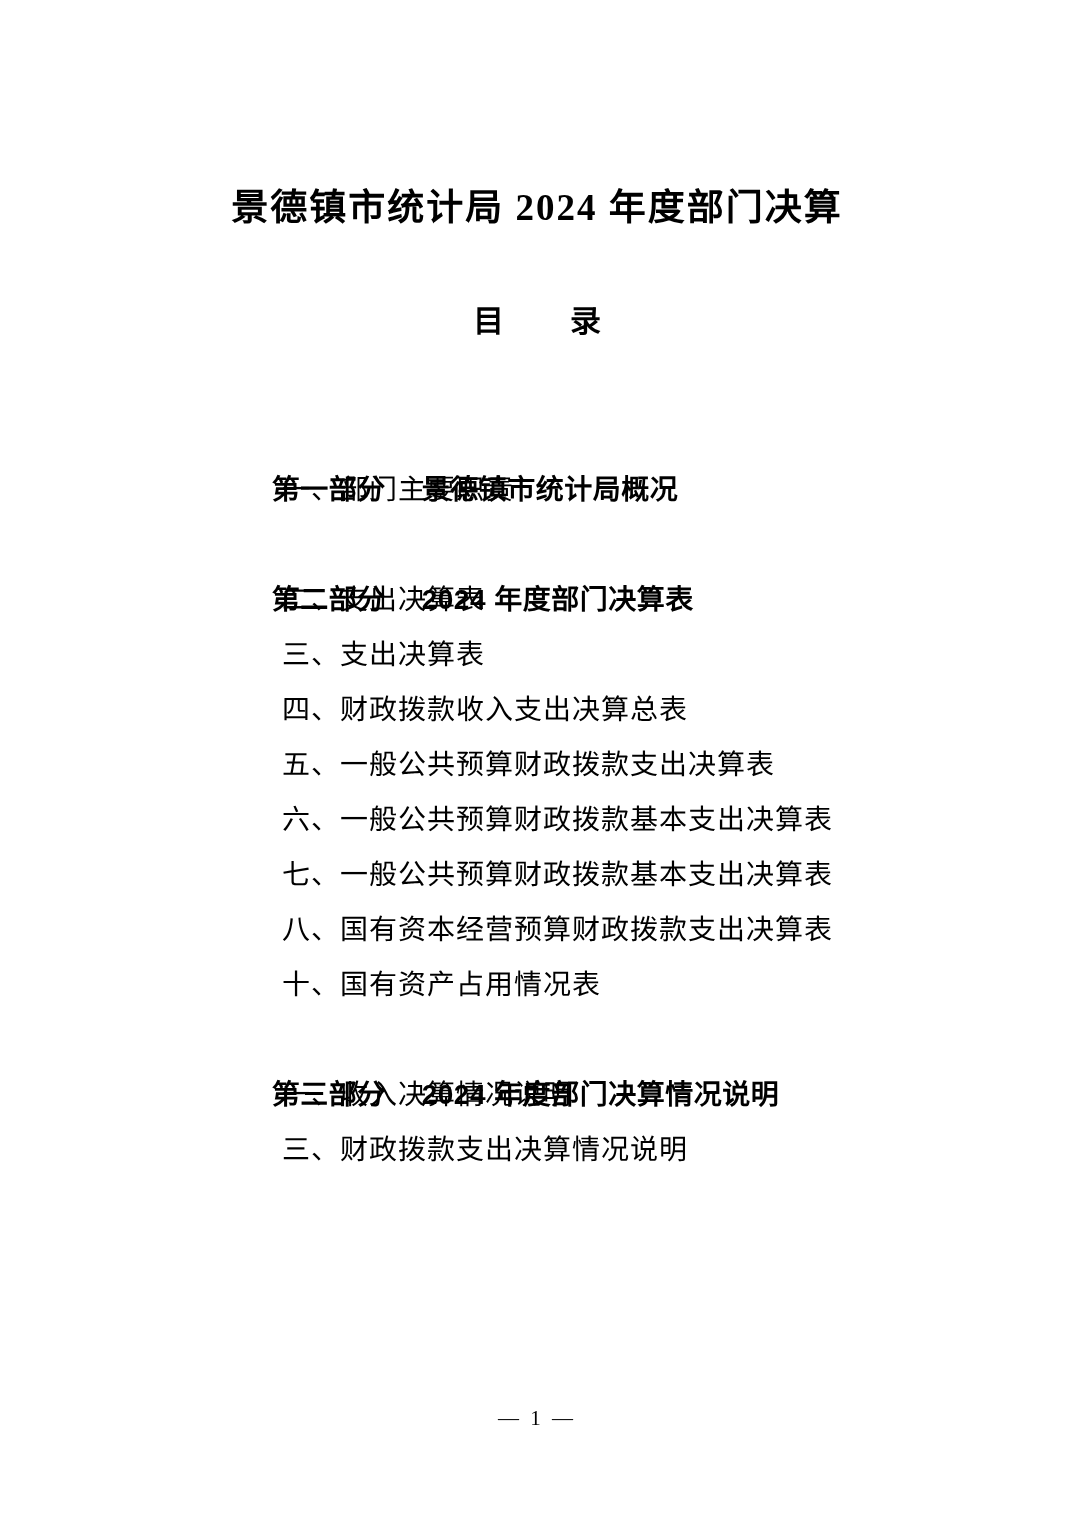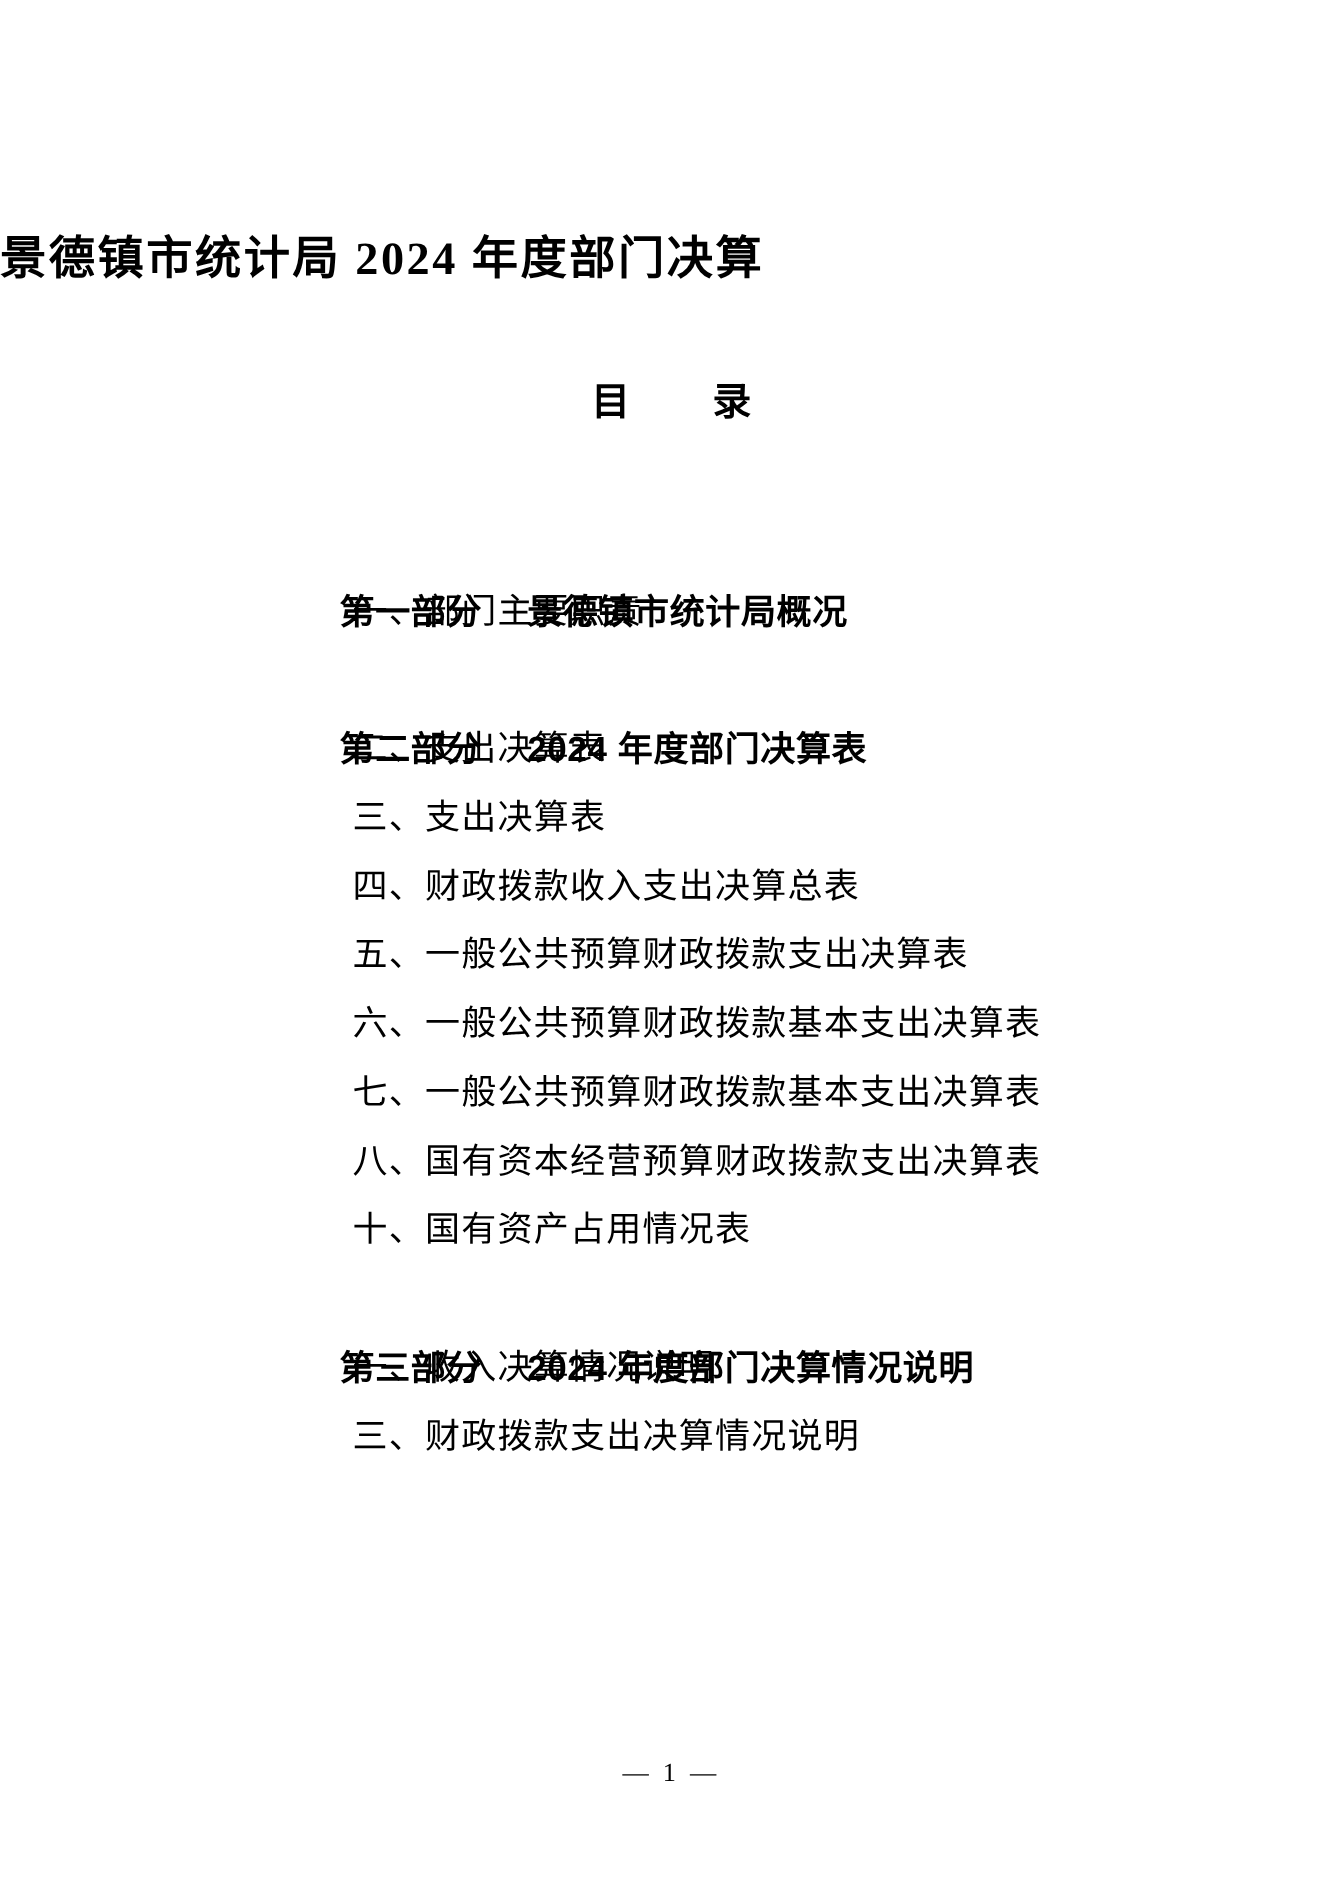--- a/index.html
+++ b/index.html
@@ -16,20 +16,21 @@
     color: #000000;
     font-family: "Liberation Serif", "DejaVu Serif", serif;
     overflow: hidden;
   }
   .doc-title {
     position: absolute;
     top: 186px;
     left: 0;
     width: 100%;
     margin: 0;
+    text-align: center;
     font-size: 37px;
     line-height: 1.2;
     font-weight: 700;
     letter-spacing: 2px;
     white-space: pre;
   }
   .toc-heading {
     position: absolute;
     top: 303px;
     left: 0;

